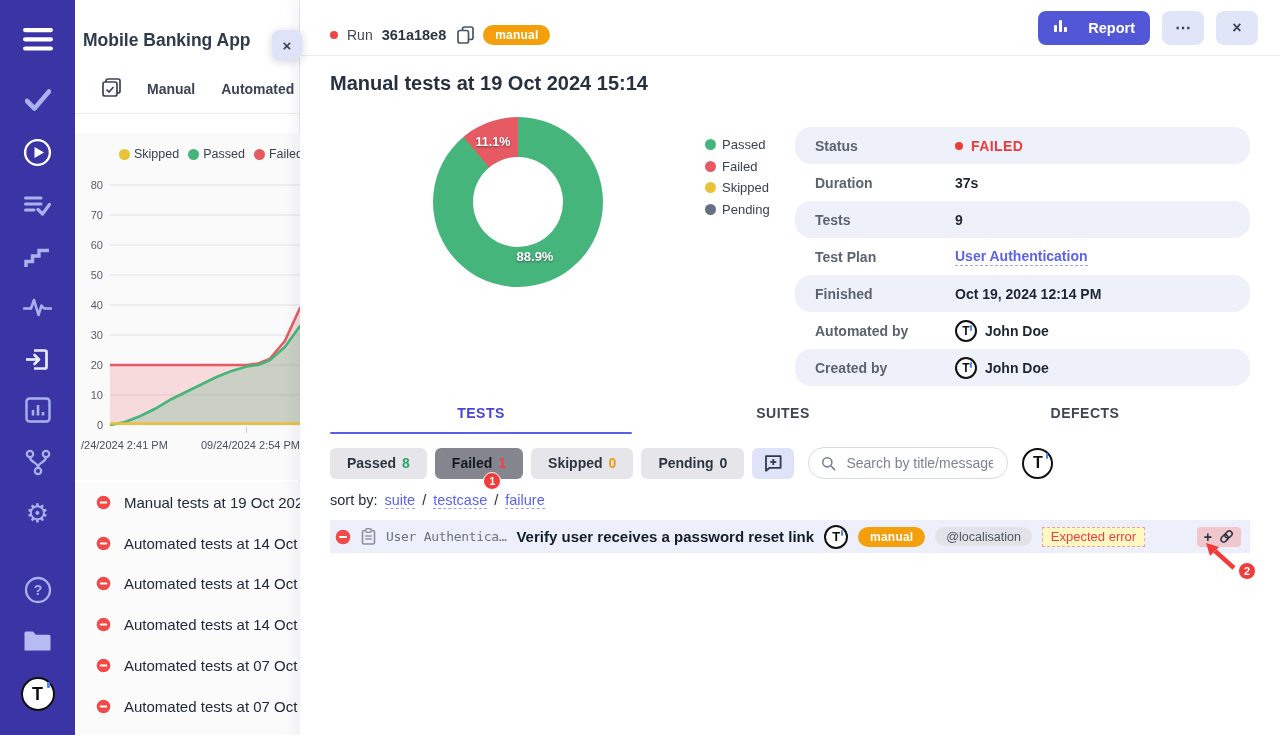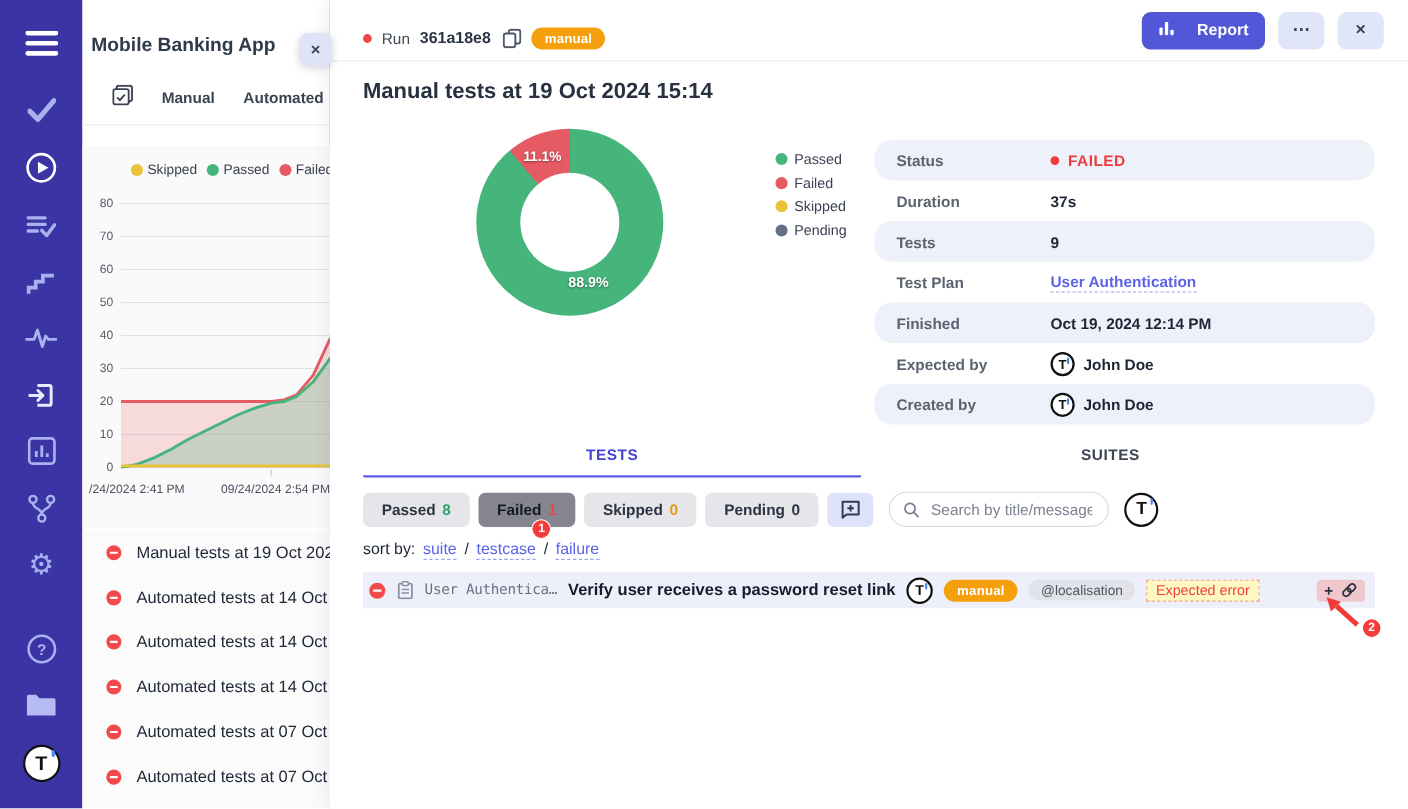--- a/index.html
+++ b/index.html
@@ -380,39 +380,40 @@
           <div class="sum-label">Test Plan</div>
           <div class="sum-value">
             <span class="sum-link">User Authentication</span>
           </div>
         </div>
         <div class="sum-row shaded">
           <div class="sum-label">Finished</div>
           <div class="sum-value">Oct 19, 2024 12:14 PM</div>
         </div>
         <div class="sum-row">
-          <div class="sum-label">Expected by</div>
+          <div class="sum-label">Automated by</div>
           <div class="sum-value">
             <span class="t-avatar av22"></span>
             <span>John Doe</span>
           </div>
         </div>
         <div class="sum-row shaded">
           <div class="sum-label">Created by</div>
           <div class="sum-value">
             <span class="t-avatar av22"></span>
             <span>John Doe</span>
           </div>
         </div>
       </div>
   </div>
 
   <div class="tabs-row">
       <div class="tab active"><span>TESTS</span><div class="tab-underline"></div></div>
       <div class="tab"><span>SUITES</span></div>
+      <div class="tab"><span>DEFECTS</span></div>
     </div>
 
   <div class="filter-row">
     <div class="filters">
         <button class="filter-btn">
           <span>Passed</span>
           <span class="filter-count" style="color: rgb(42, 165, 107);">8</span>
         </button>
         <button class="filter-btn active">
           <span>Failed</span>

